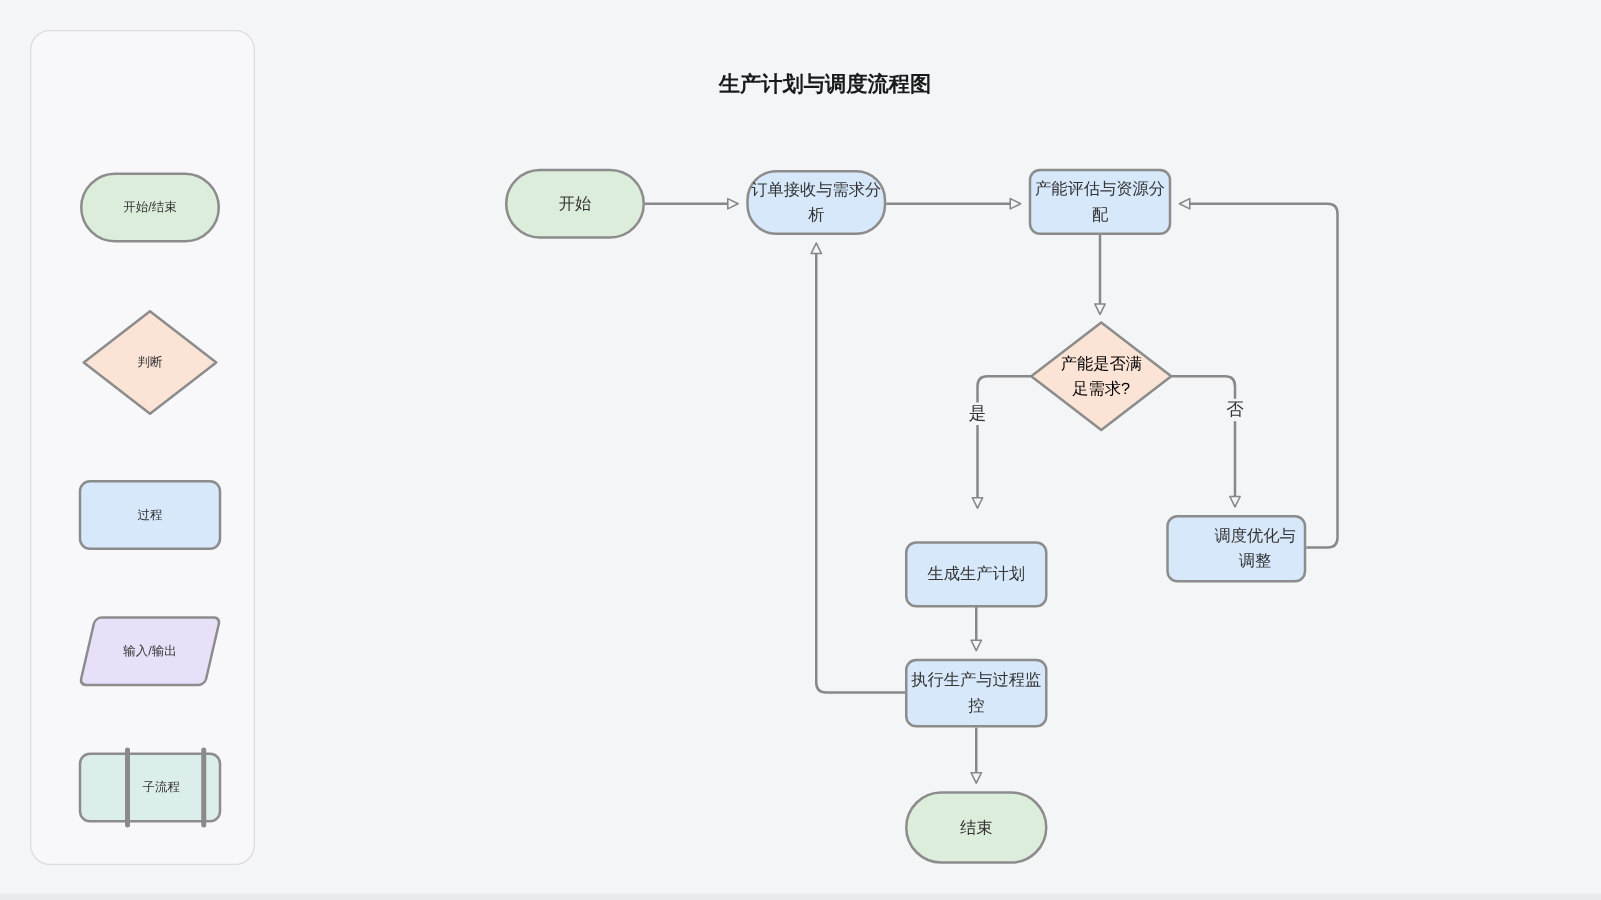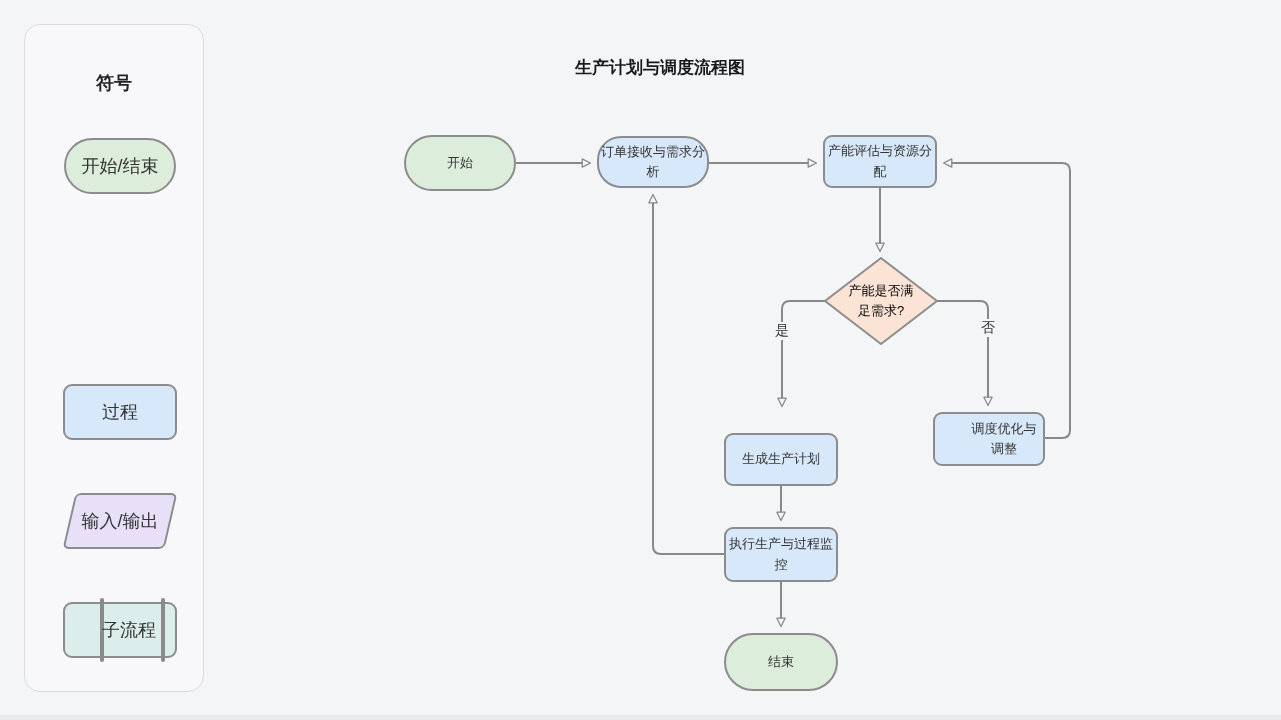--- a/index.html
+++ b/index.html
@@ -19,21 +19,21 @@
     position:absolute; left:24px; top:24px; width:180px; height:668px;
     background:#f8f8fa; border:1px solid #dcdce0; border-radius:16px;
   }
   .legend-title {
     position:absolute; left:0; top:46px; width:100%;
     text-align:center; font-size:18px; font-weight:bold; color:#222;
   }
   .shape-label {
     position:absolute; left:0; top:0; width:100%; height:100%;
     display:flex; align-items:center; justify-content:center;
-    font-size:18px; color:#333; text-align:center;
+    font-size:10px; color:#333; text-align:center;
   }
   .lg-stadium {
     position:absolute; left:39px; top:113px; width:112px; height:56px;
     background:#dceddc; border:2px solid #8c8c8c; border-radius:28px;
   }
   .lg-diamond-wrap { position:absolute; left:40px; top:222px; width:110px; height:86px; }
   .lg-rect {
     position:absolute; left:38px; top:359px; width:114px; height:56px;
     background:#d7e8fa; border:2px solid #8c8c8c; border-radius:9px;
   }
@@ -71,26 +71,31 @@
   }
   .edge-label {
     position:absolute; z-index:3; font-size:14px; color:#333;
     background:#f4f5f7; padding:0 3px; text-align:center;
   }
 </style>
 </head>
 <body>
 
 <div class="legend-panel">
-  <div class="legend-title">符号</div>
 
   <div class="lg-stadium">
     <div class="shape-label">开始/结束</div>
   </div>
 
+  <div class="lg-diamond-wrap">
+    <svg width="110" height="86">
+      <polygon points="2,43 55,2 108,43 55,84" fill="#fbe3d5" stroke="#8c8c8c" stroke-width="2" stroke-linejoin="round"></polygon>
+    </svg>
+    <div class="shape-label">判断</div>
+  </div>
 
   <div class="lg-rect">
     <div class="shape-label">过程</div>
   </div>
 
   <div class="lg-para-wrap">
     <div class="lg-para-bg"></div>
     <div class="shape-label">输入/输出</div>
   </div>
 

